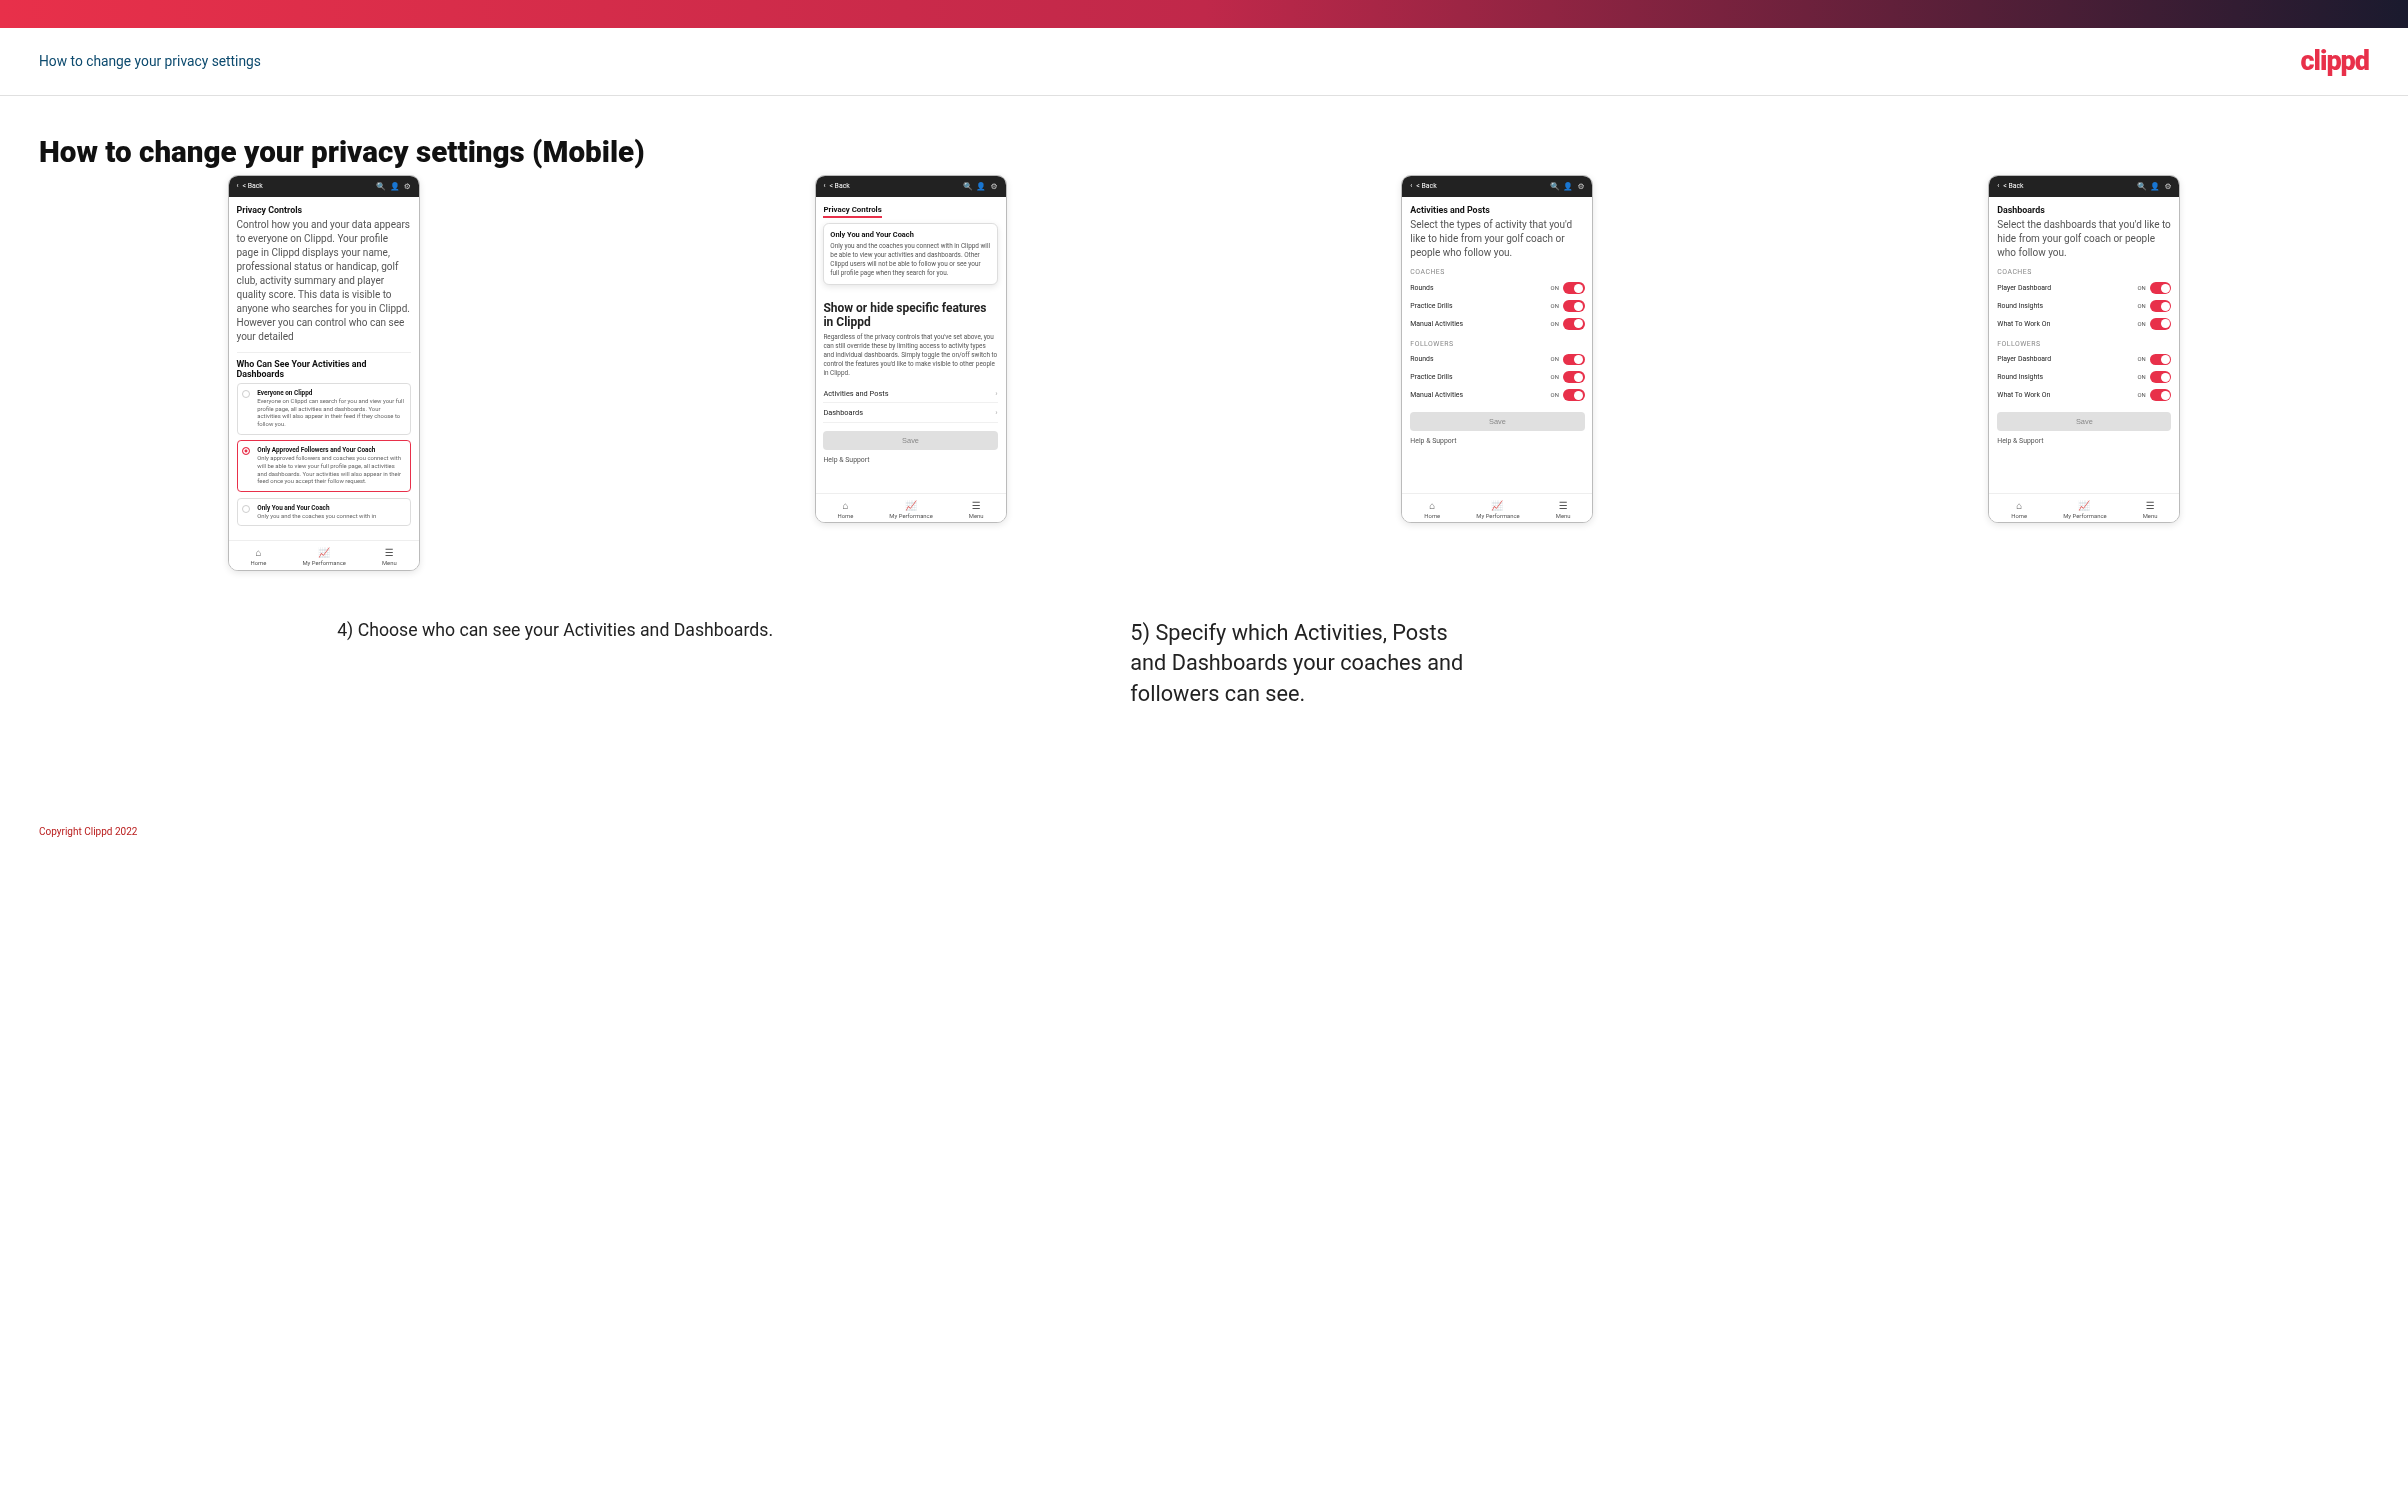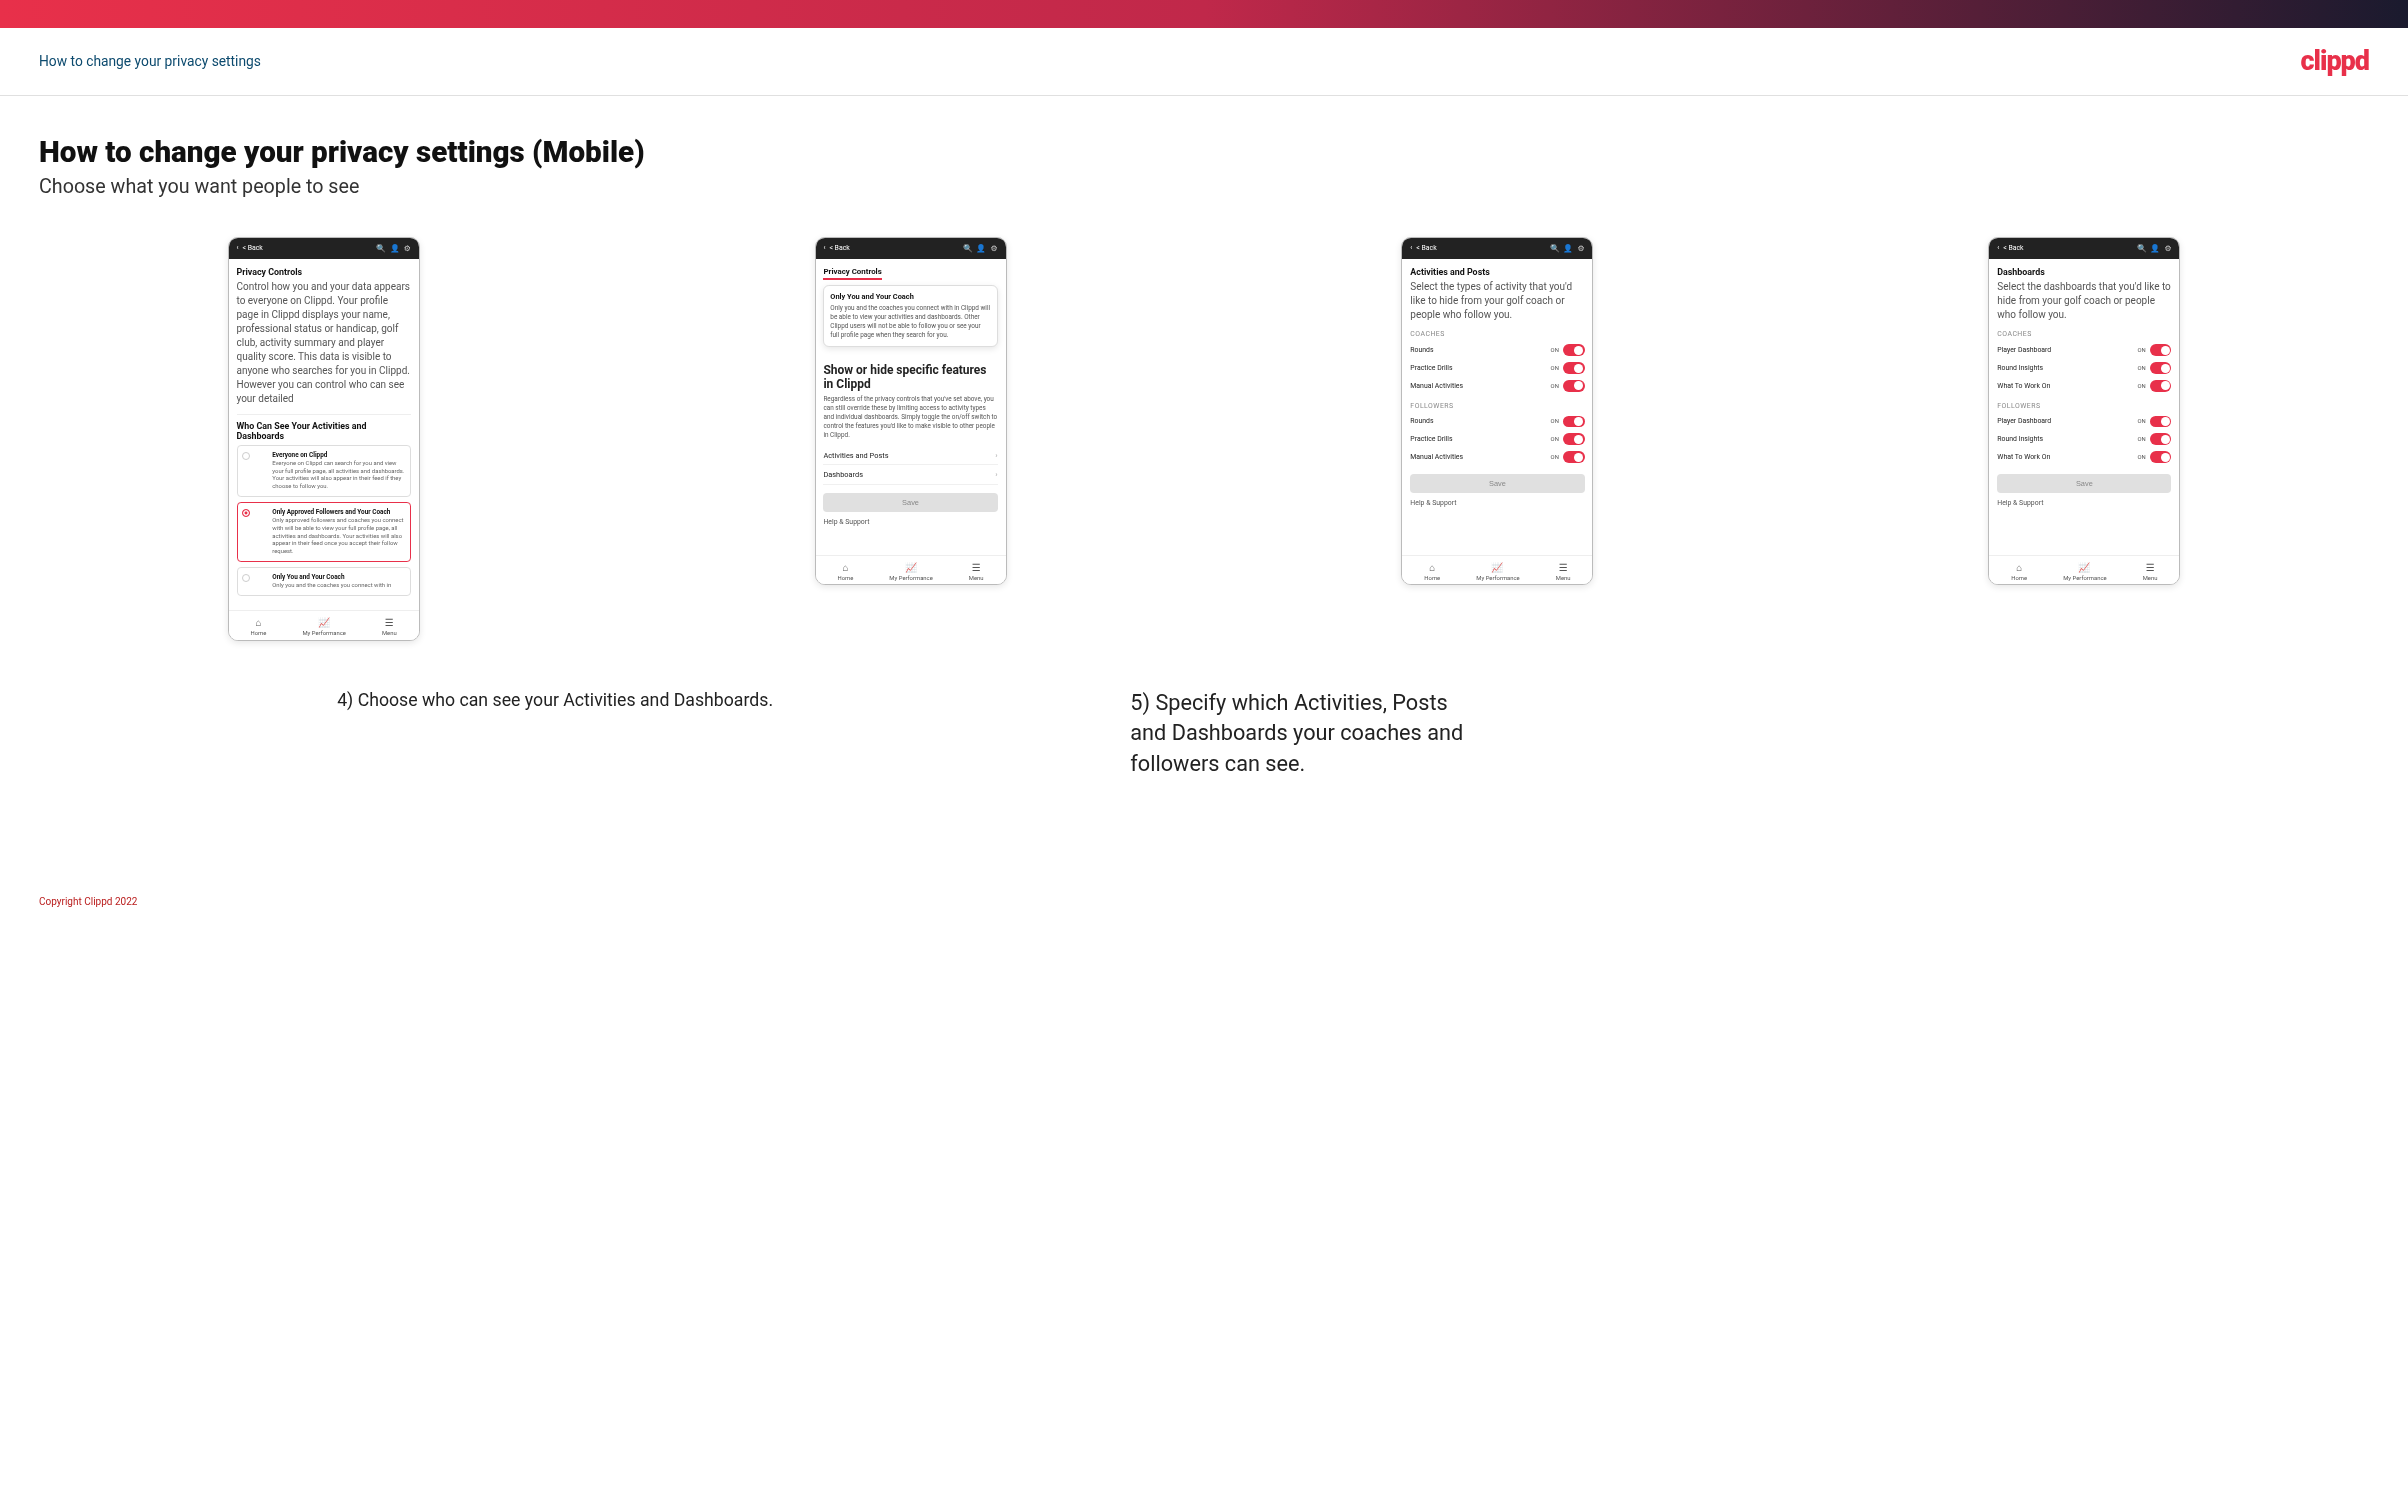--- a/index.html
+++ b/index.html
@@ -120,21 +120,21 @@
     }
     .section-desc {
       font-size: 10px;
       color: #555;
       margin-bottom: 7.9px;
       line-height: 1.4;
     }
     .radio-option {
       display: flex;
       align-items: flex-start;
-      gap: 22px;
+      gap: 7px;
       margin-bottom: 5.9px;
       padding: 4.9px;
       border: 1px solid #ddd;
       border-radius: 3.9px;
     }
     .radio-circle {
       width: 7.9px;
       height: 7.9px;
       border-radius: 50%;
       border: 1.5px solid #ccc;
@@ -313,21 +313,20 @@
 
 <div class="top-bar"></div>
 
 <div class="header">
   <span class="header-breadcrumb">How to change your privacy settings</span>
   <span class="logo">clippd</span>
 </div>
 
 <div class="main-content">
   <div class="page-title">How to change your privacy settings (Mobile)</div>
-  <div class="page-subtitle">Choose what you want people to see</div>
 
   <div class="screenshots-row">
 
     <div class="screenshot-group">
       <div class="phone-frame">
         <div class="phone-header">
           <div class="phone-header-left">
             <span>‹</span>
             <span>&lt; Back</span>
           </div>

